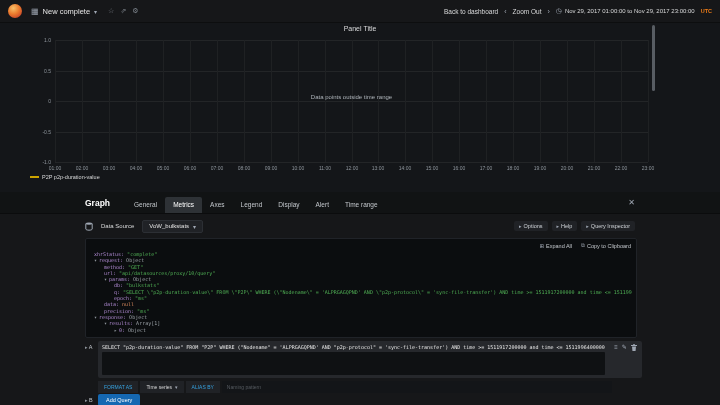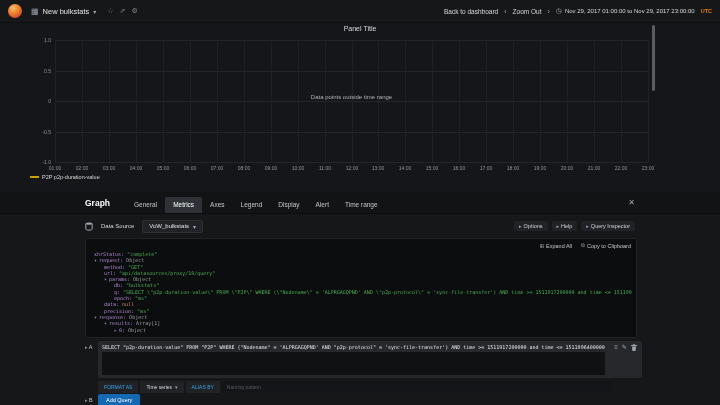--- a/index.html
+++ b/index.html
@@ -77,21 +77,21 @@
   .addq-row .gutter{padding-top:0}
   .add-query{background:#1568b2;border:none;color:#fff;font-size:5.5px;padding:3px 8px;border-radius:2px;font-family:"Liberation Sans",sans-serif;cursor:pointer}
 </style>
 </head>
 <body>
 
 <div class="navbar">
   <div class="logo"></div>
   <div class="dash-picker">
     <span class="grid-icon">▦</span>
-    <span class="dash-title">New bulkstats</span>
+    <span class="dash-title">New complete</span>
     <span class="caret">▾</span>
   </div>
   <span class="nav-icon">☆</span>
   <span class="nav-icon">⇗</span>
   <span class="nav-icon">⚙</span>
   <div class="nav-right">
     <span class="navtext">Back to dashboard</span>
     <span class="chev">‹</span>
     <span class="navtext">Zoom Out</span>
     <span class="chev">›</span>

